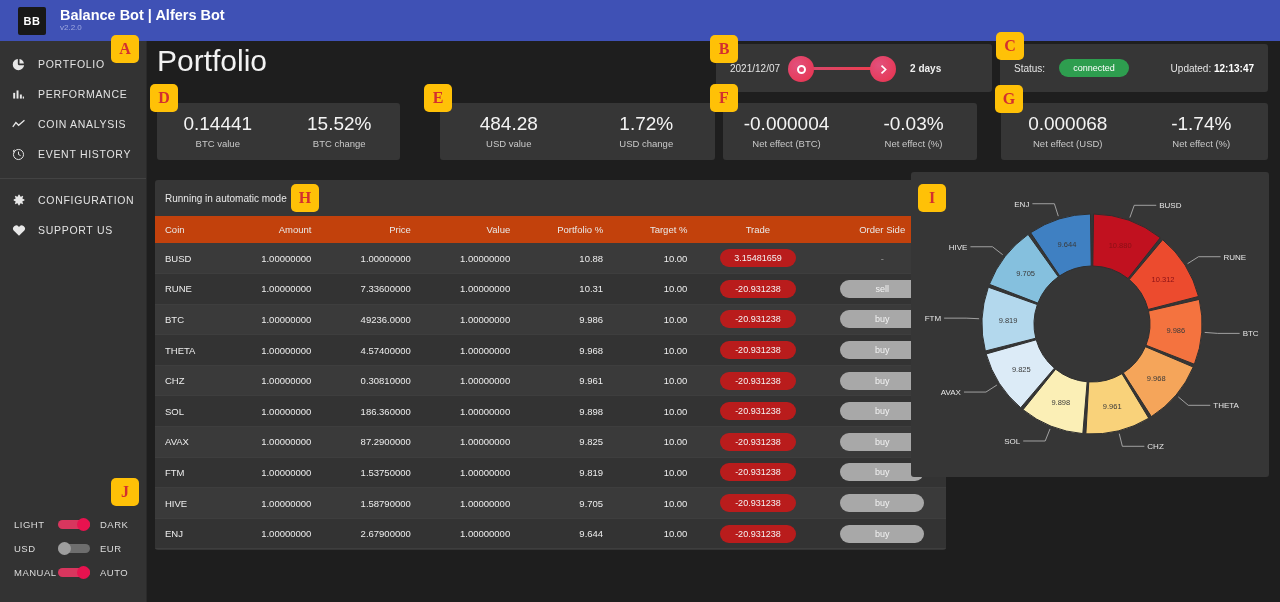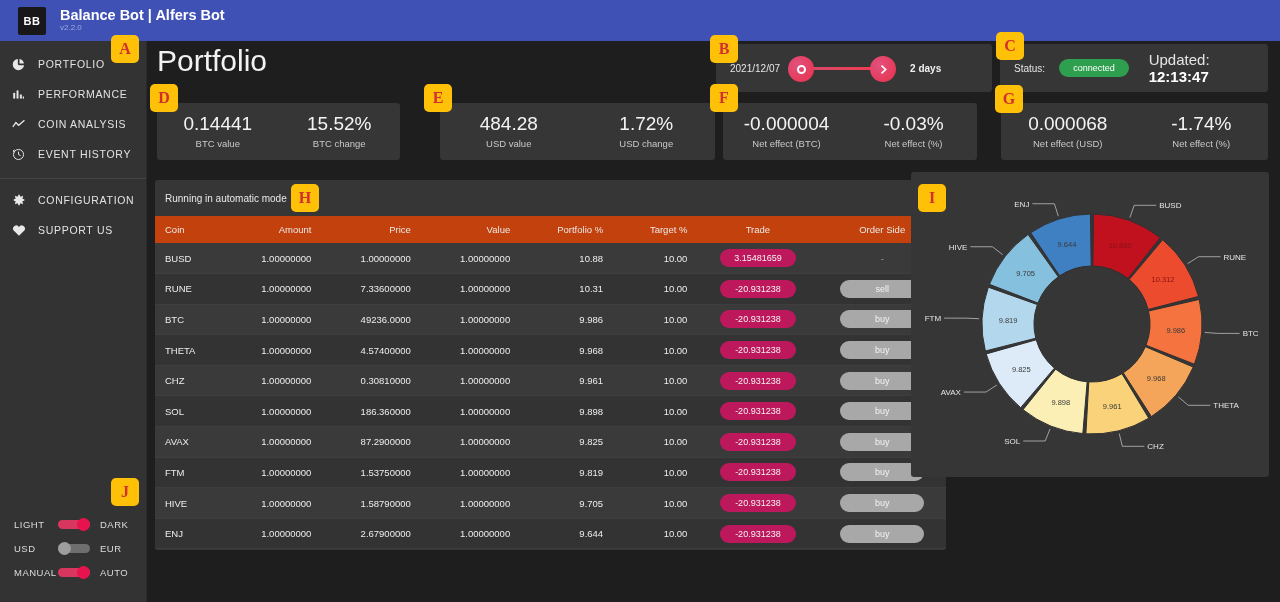--- a/index.html
+++ b/index.html
@@ -84,21 +84,21 @@
 
   .statusbar {
     position: absolute; left: 1000px; top: 44px; width: 268px; height: 48px;
     display: flex; align-items: center; padding: 0 14px;
   }
   .st-label { color: #e4e4e4; font-size: 10px; }
   .badge {
     margin-left: 14px; background: #2e9e4f; color: #ffffff;
     font-size: 9px; padding: 4px 14px; border-radius: 10px;
   }
-  .st-updated { margin-left: auto; color: #e4e4e4; font-size: 15px; padding-left: 20px; }
+  .st-updated { margin-left: auto; color: #e4e4e4; font-size: 10px; padding-left: 20px; }
   .st-updated b { color: #ffffff; }
 
   
   .stat-card { position: absolute; top: 103px; height: 57px; display: flex; align-items: center; }
   .stat-card.c1 { left: 157px; width: 243px; }
   .stat-card.c2 { left: 440px; width: 275px; }
   .stat-card.c3 { left: 723px; width: 254px; }
   .stat-card.c4 { left: 1001px; width: 267px; }
   .stat-cell { flex: 1; text-align: center; }
   .stat-val { color: #f4f4f4; font-size: 19px; line-height: 1.1; }
@@ -125,21 +125,21 @@
   .c-coin   { text-align: left;  width: 62px; }
   .c-amount { text-align: right; width: 92px; }
   .c-price  { text-align: right; width: 92px; }
   .c-value  { text-align: right; width: 92px; }
   .c-pf     { text-align: right; width: 86px; }
   .c-tg     { text-align: right; width: 78px; }
   .c-trade  { text-align: center; width: 112px; }
   .c-side   { text-align: center; width: 118px; }
   .pill {
     display: inline-block; min-width: 76px; padding: 4px 10px; border-radius: 11px;
-    background: #be185d; color: #f3f3f3; font-size: 9px; cursor: pointer;
+    background: #b91c1c; color: #f3f3f3; font-size: 9px; cursor: pointer;
   }
   .pill.side { min-width: 84px; background: #a8a8a8; }
   .dash { color: #9a9a9a; }
 
   
   .chart-panel {
     position: absolute; left: 911px; top: 172px; width: 358px; height: 305px;
     background: #363636; border-radius: 3px;
   }
   .chart-panel svg { display: block; }

